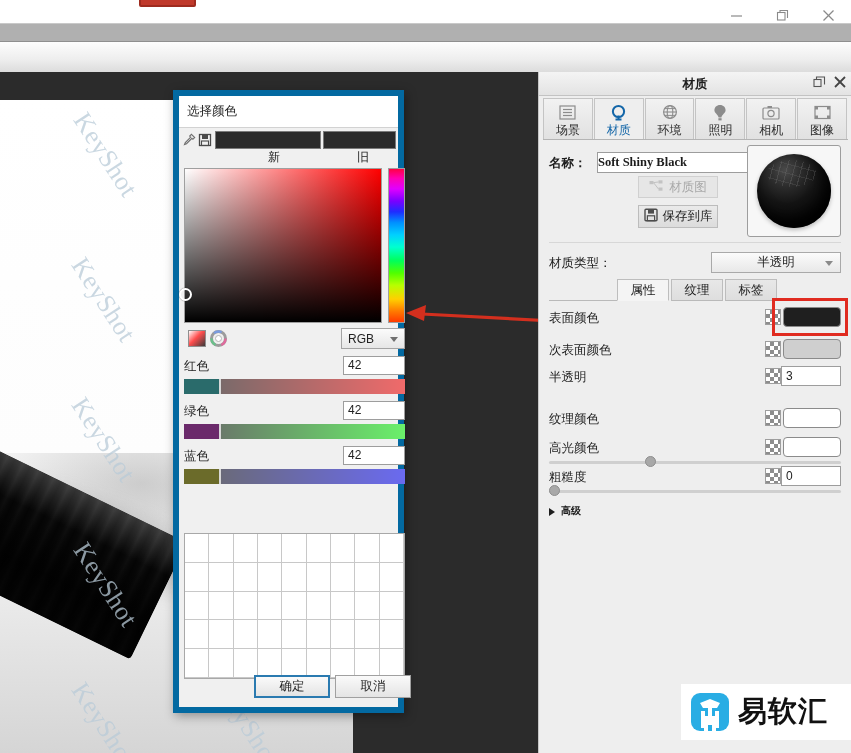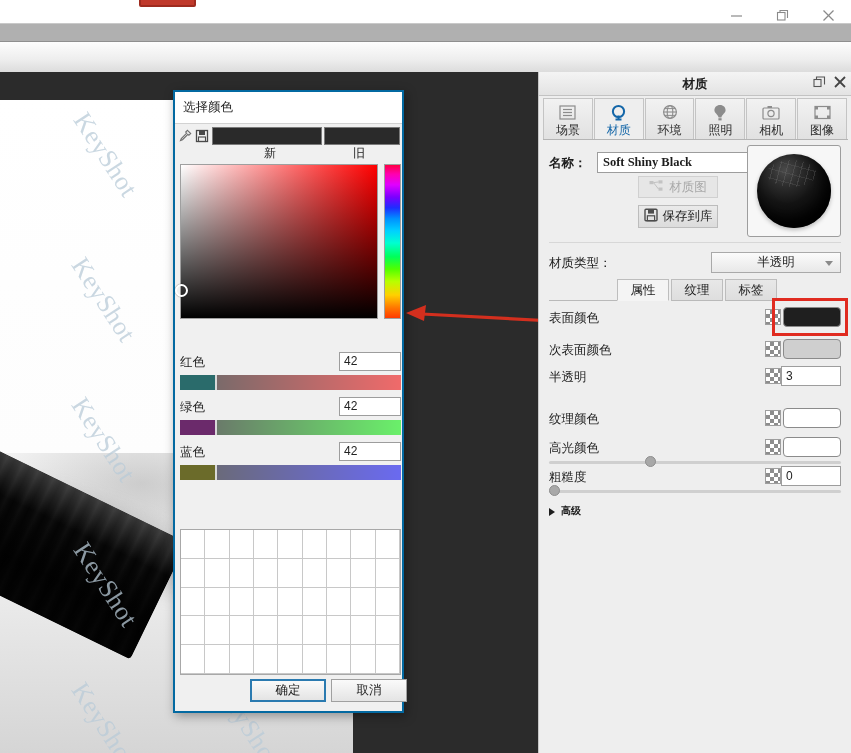--- a/index.html
+++ b/index.html
@@ -84,21 +84,21 @@
     font-size: 26px; font-weight: 400;
     transform: rotate(57deg);
     white-space: nowrap;
     font-family: "Liberation Serif", "DejaVu Serif", serif;
     letter-spacing: .5px;
   }
 
   
   .colordlg {
     position: absolute; left: 173px; top: 90px; width: 231px; height: 623px;
-    background: #f0f0f0; border: 2px solid #0369a1;
+    background: #f0f0f0; border: 6px solid #0369a1;
     box-shadow: 2px 3px 10px rgba(0,0,0,.35);
     font-size: 12px; color: #202020;
   }
   .cd-title {
     position: absolute; left: 0; top: 0; width: 100%; height: 32px;
     background: #ffffff; border-bottom: 1px solid #d2d2d2;
     display: flex; align-items: center; padding-left: 8px;
     font-size: 12.5px; color: #1d1d1d;
   }
   .cd-preview-row {
@@ -221,21 +221,21 @@
     background: #eeeeee; border-bottom-color: #eeeeee; color: #1366a8;
   }
   .tab .ti { height: 20px; display: flex; align-items: center; justify-content: center; }
   .tabs-underline { position: absolute; left: 4px; top: 67px; width: 305px; height: 1px; background: #b4b4b4; }
 
   .name-row { position: absolute; left: 10px; top: 80px; width: 290px; height: 22px; font-weight: bold; }
   .name-label { position: absolute; left: 0; top: 3px; }
   .name-input {
     position: absolute; left: 48px; top: 0; width: 152px; height: 21px;
     background: #ffffff; border: 1px solid #9d9d9d;
-    font-size: 12.5px; padding-left: 5px; line-height: 19px; color: #1d1d1d;
+    font-size: 12.5px; line-height: 19px; color: #1d1d1d;
     font-family: "Liberation Serif","DejaVu Serif",serif;
   }
   .preview-box {
     position: absolute; left: 208px; top: 73px; width: 94px; height: 92px;
     background: #f7f7f7; border: 1px solid #9d9d9d; border-radius: 3px;
     display: flex; align-items: center; justify-content: center; overflow: hidden;
   }
   .preview-sphere {
     width: 74px; height: 74px; border-radius: 50%;
     background:
@@ -413,20 +413,36 @@
     <div class="cd-labels">
       <span class="lbl-new">新</span>
       <span class="lbl-old">旧</span>
     </div>
 
     <div class="sv-field">
       <div class="sv-cursor"></div>
     </div>
     <div class="hue-strip"></div>
 
+    <div class="mode-row">
+      <div class="mini-ico grad"></div>
+      <div class="mini-ico" style="left:26px;">
+        <svg width="17" height="17" viewBox="0 0 17 17">
+          <circle cx="8.5" cy="8.5" r="7" fill="none" stroke="#9c9c9c" stroke-width="3"></circle>
+          <circle cx="8.5" cy="8.5" r="7" fill="none" stroke="#e06a9c" stroke-width="2.4" stroke-dasharray="8 36"></circle>
+          <circle cx="8.5" cy="8.5" r="7" fill="none" stroke="#6ac08a" stroke-width="2.4" stroke-dasharray="8 36" stroke-dashoffset="-14"></circle>
+          <circle cx="8.5" cy="8.5" r="7" fill="none" stroke="#7a9ce0" stroke-width="2.4" stroke-dasharray="8 36" stroke-dashoffset="-28"></circle>
+          <circle cx="8.5" cy="8.5" r="3" fill="#fff" stroke="#b5b5b5" stroke-width="1"></circle>
+        </svg>
+      </div>
+      <div class="mode-select">
+        <span>RGB</span>
+        <span class="caret"></span>
+      </div>
+    </div>
 
     <div class="chan" style="top:262px;">
       <span class="chan-name">红色</span>
       <div class="chan-val">42</div>
       <div class="chan-bar bar-r"></div>
       <div class="chan-mark" style="left:35px;"></div>
     </div>
 
     <div class="chan" style="top:307px;">
       <span class="chan-name">绿色</span>
@@ -684,14 +700,18 @@
       <div class="slider-track"></div>
       <div class="slider-knob" id="kn1" style="left: 0px;"></div>
     </div>
 
     <span class="adv-tri"></span>
     <span class="advanced" style="left:22px;">高级</span>
 
     <div class="highlight-box" style="border-color: rgb(224, 43, 32);"></div>
   </div>
 
+  <div class="logo">
+    <div class="logo-mark"></div>
+    <div class="logo-text">易软汇</div>
+  </div>
 
 </div>
 
 </body></html>

